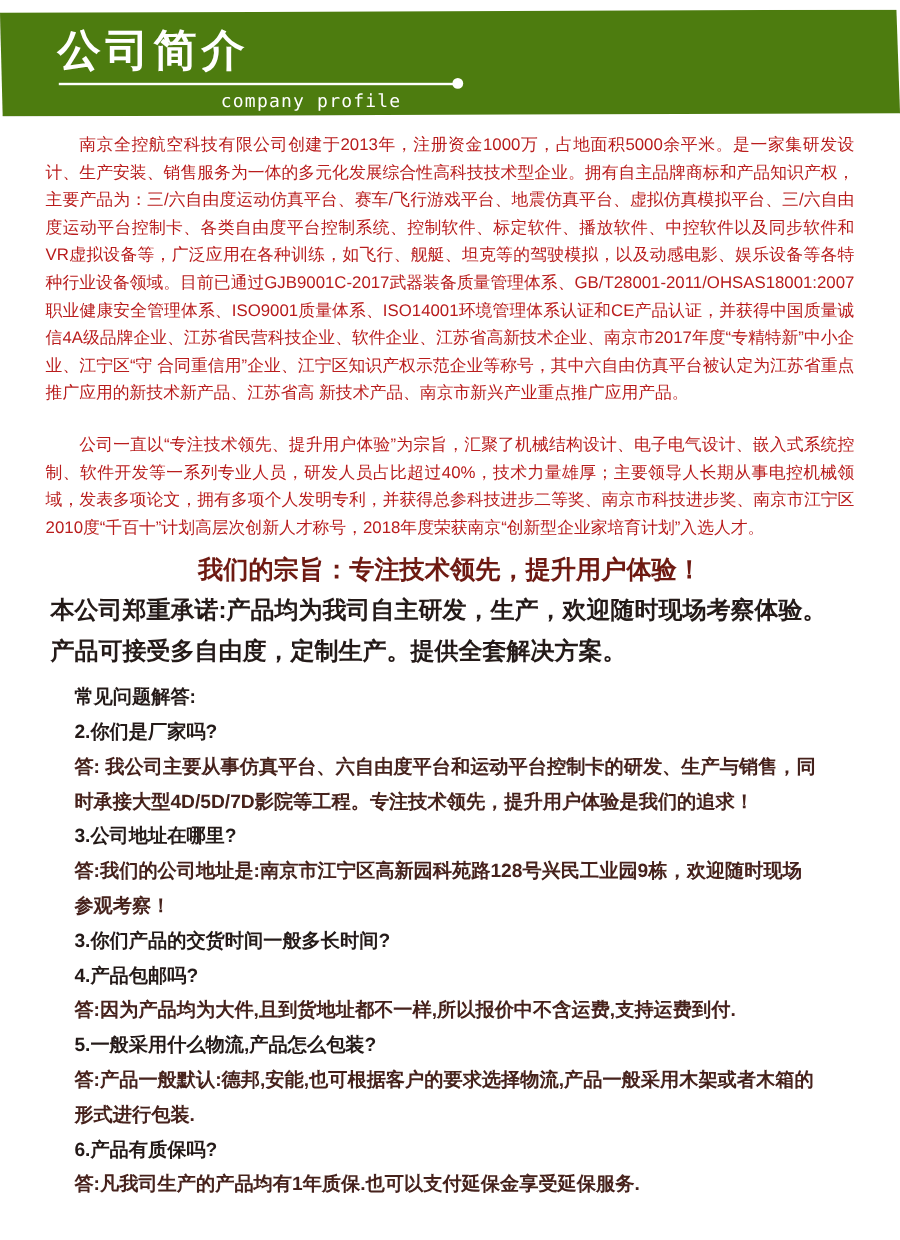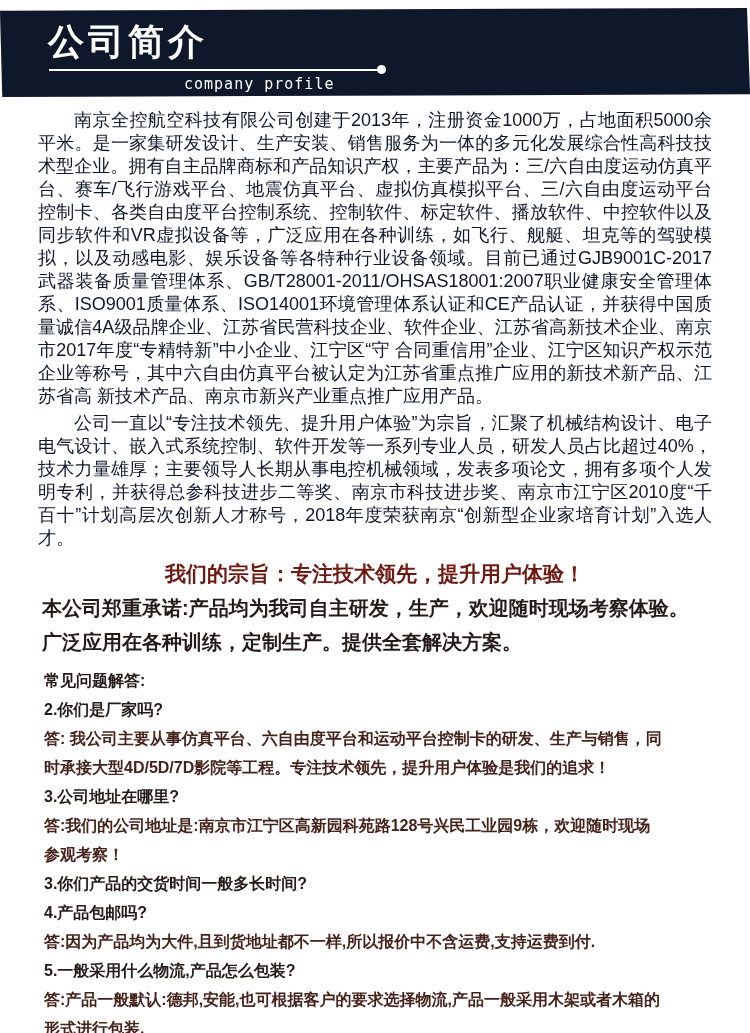--- a/index.html
+++ b/index.html
@@ -11,21 +11,21 @@
     width: 750px;
     height: 1033px;
     overflow: hidden;
     font-family: "Liberation Sans", sans-serif;
   }
   
   .banner {
     position: relative;
     margin-top: 8px;
     height: 89px;
-    background: #0f172a;
+    background: #4d7c0f;
     box-shadow: 0 3px 4px rgba(0,0,0,.28);
     clip-path: polygon(0 3%, 99.6% 0, 100% 97%, 0.3% 100%);
   }
   .banner-title {
     position: absolute;
     left: 48px;
     top: 10px;
     margin: 0;
     font-size: 36px;
     font-weight: 700;
@@ -57,45 +57,45 @@
     font-size: 15px;
     letter-spacing: 1px;
     color: #ffffff;
   }
   
   .content {
     padding: 12px 38px 0 38px;
   }
   .para {
     margin: 0;
-    font-size: 18px;
+    font-size: 14px;
     line-height: 23px;
-    color: #0f172a;
+    color: #b91c1c;
     text-align: justify;
     text-indent: 2em;
   }
   .para + .para {
-    margin-top: 4px;
+    margin-top: 20px;
   }
   .slogan {
     margin-top: 10px;
     text-align: center;
     font-size: 21px;
     font-weight: 700;
     color: #6e1a12;
   }
   .promise {
     margin: 6px 0 0 4px;
     font-size: 20px;
     font-weight: 700;
     line-height: 28px;
     color: #241a18;
   }
   .faq {
-    margin: 10px 0 0 6px;
+    margin: 10px 0 0 24px;
   }
   .faq p {
     margin: 0;
     font-size: 16px;
     font-weight: 700;
     line-height: 29px;
   }
   .faq-heading { color: #241a18; }
   .q { color: #241a18; }
   .a { color: #46221c; max-width: 622px; }
@@ -114,36 +114,37 @@
   </header>
 
   <main class="content">
 
     <p class="para">南京全控航空科技有限公司创建于2013年，注册资金1000万，占地面积5000余平米。是一家集研发设计、生产安装、销售服务为一体的多元化发展综合性高科技技术型企业。拥有自主品牌商标和产品知识产权，主要产品为：三/六自由度运动仿真平台、赛车/飞行游戏平台、地震仿真平台、虚拟仿真模拟平台、三/六自由度运动平台控制卡、各类自由度平台控制系统、控制软件、标定软件、播放软件、中控软件以及同步软件和VR虚拟设备等，广泛应用在各种训练，如飞行、舰艇、坦克等的驾驶模拟，以及动感电影、娱乐设备等各特种行业设备领域。目前已通过GJB9001C-2017武器装备质量管理体系、GB/T28001-2011/OHSAS18001:2007职业健康安全管理体系、ISO9001质量体系、ISO14001环境管理体系认证和CE产品认证，并获得中国质量诚信4A级品牌企业、江苏省民营科技企业、软件企业、江苏省高新技术企业、南京市2017年度“专精特新”中小企业、江宁区“守 合同重信用”企业、江宁区知识产权示范企业等称号，其中六自由仿真平台被认定为江苏省重点推广应用的新技术新产品、江苏省高 新技术产品、南京市新兴产业重点推广应用产品。</p>
     <p class="para">公司一直以“专注技术领先、提升用户体验”为宗旨，汇聚了机械结构设计、电子电气设计、嵌入式系统控制、软件开发等一系列专业人员，研发人员占比超过40%，技术力量雄厚；主要领导人长期从事电控机械领域，发表多项论文，拥有多项个人发明专利，并获得总参科技进步二等奖、南京市科技进步奖、南京市江宁区2010度“千百十”计划高层次创新人才称号，2018年度荣获南京“创新型企业家培育计划”入选人才。</p>
 
     <div class="slogan">我们的宗旨：专注技术领先，提升用户体验！</div>
 
     <p class="promise">本公司郑重承诺:产品均为我司自主研发，生产，欢迎随时现场考察体验。</p>
-    <p class="promise">广泛应用在各种训练，定制生产。提供全套解决方案。</p>
+    <p class="promise">产品可接受多自由度，定制生产。提供全套解决方案。</p>
 
     <section class="faq">
       <p class="faq-heading">常见问题解答:</p>
 
       <p class="q">2.你们是厂家吗?</p>
       <p class="a">答: 我公司主要从事仿真平台、六自由度平台和运动平台控制卡的研发、生产与销售，同时承接大型4D/5D/7D影院等工程。专注技术领先，提升用户体验是我们的追求！</p>
 
       <p class="q">3.公司地址在哪里?</p>
       <p class="a">答:我们的公司地址是:南京市江宁区高新园科苑路128号兴民工业园9栋，欢迎随时现场参观考察！</p>
 
       <p class="q">3.你们产品的交货时间一般多长时间?</p>
 
       <p class="q">4.产品包邮吗?</p>
       <p class="a">答:因为产品均为大件,且到货地址都不一样,所以报价中不含运费,支持运费到付.</p>
 
       <p class="q">5.一般采用什么物流,产品怎么包装?</p>
       <p class="a">答:产品一般默认:德邦,安能,也可根据客户的要求选择物流,产品一般采用木架或者木箱的形式进行包装.</p>
 
+      <p class="q">6.产品有质保吗?</p>
       <p class="a">答:凡我司生产的产品均有1年质保.也可以支付延保金享受延保服务.</p>
     </section>
 
   </main>
 </div>
 
 </body></html>

